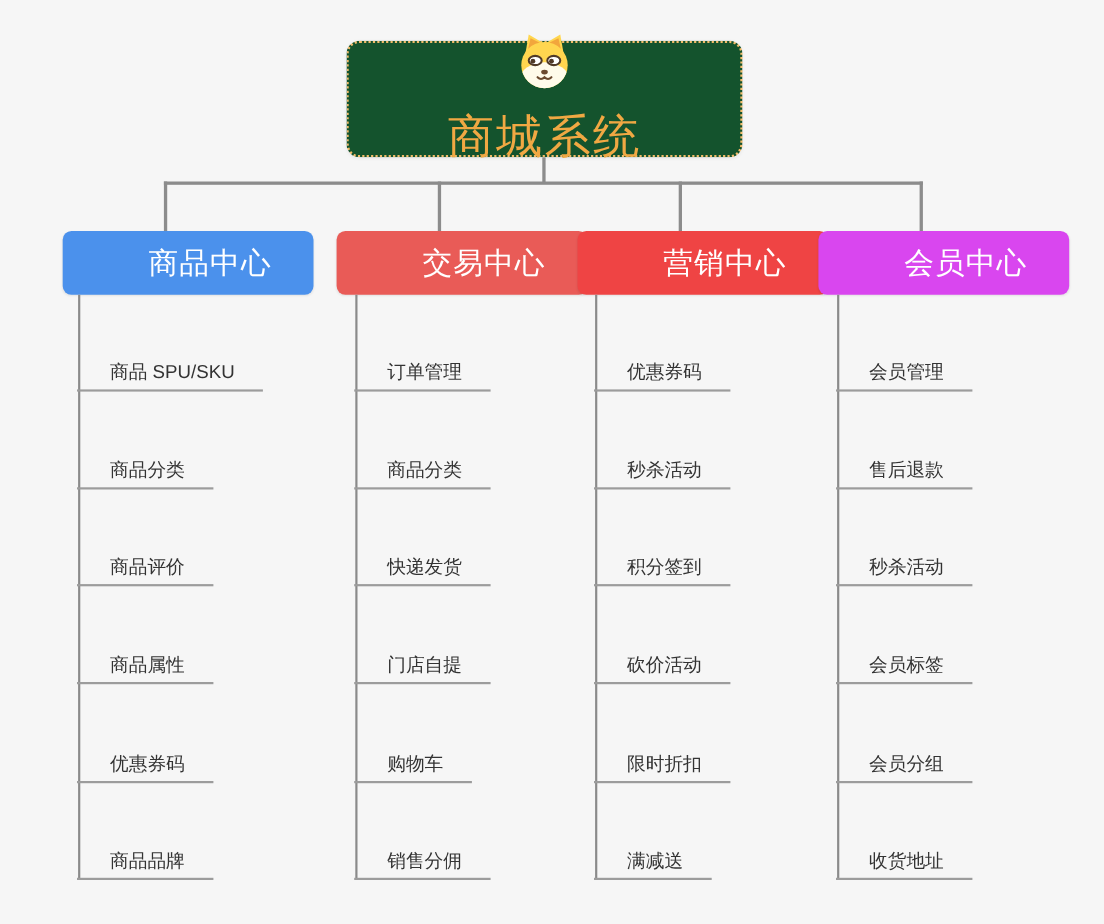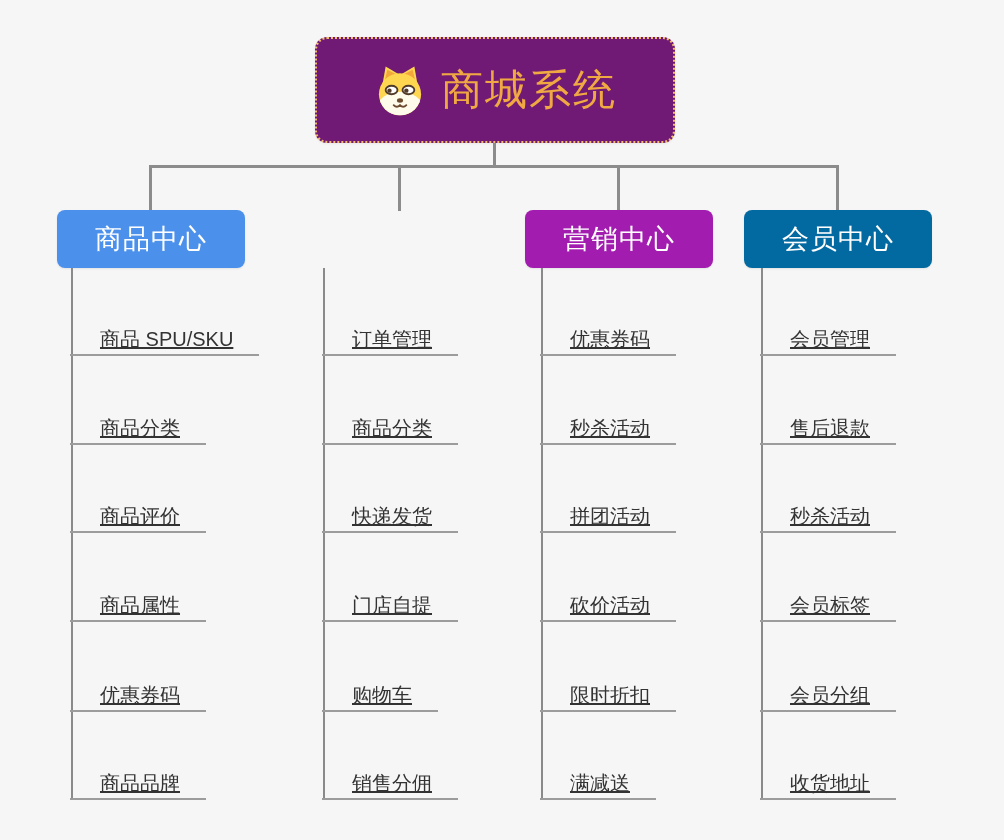--- a/index.html
+++ b/index.html
@@ -48,53 +48,53 @@
     top:210px;
     width:188px;height:58px;
     border-radius:8px;
     color:#FFFFFF;
     font-size:27px;
     text-align:center;
     line-height:58px;
     letter-spacing:1px;
     box-shadow:0 1px 2px rgba(0,0,0,0.08);
     white-space:nowrap;
+    padding-left:40px;
   }
   .branch.b1{left:57px}.branch.b2{left:306px}.branch.b3{left:525px}.branch.b4{left:744px}
   
   .col{position:absolute;top:0;width:0;}
   .col.c1{left:70px}.col.c2{left:322px}.col.c3{left:540px}.col.c4{left:760px}
   .vline{
     position:absolute;
     left:1px;top:268px;
     width:2px;height:532px;
     background:#8A8A8A;
   }
   .leaf{
     position:absolute;
     left:0;
     box-sizing:border-box;
     height:40px;
     line-height:46px;
     padding:0 26px 0 30px;
     border-bottom:2px solid #9C9C9C;
-    font-size:20px;
+    font-size:17px;
     color:#333333;
     white-space:nowrap;
-    text-decoration:underline;
   }
   .leaf.r1{top:316px}.leaf.r2{top:405px}.leaf.r3{top:493px}
   .leaf.r4{top:582px}.leaf.r5{top:672px}.leaf.r6{top:760px}
 </style>
 </head>
 <body>
 
 <div class="canvas">
 
-  <div class="root-node" style="border-color: rgb(243, 188, 107); background: #701a75;">
+  <div class="root-node" style="border-color: rgb(243, 188, 107); background: #14532d; flex-direction: column;">
     <span style="display:inline-flex">
       <svg viewBox="0 0 64 64" width="54" height="54">
         <defs>
             <clipPath id="headclip">
               <circle cx="32" cy="37" r="25"></circle>
             </clipPath>
           </defs>
         <path d="M11 27 L15 4 L30 13 Z" fill="#FFD64F"></path>
         <path d="M14 21 L17 8 L27 13 Z" fill="#F2A63C"></path>
         <path d="M53 27 L49 4 L34 13 Z" fill="#FFD64F"></path>
@@ -113,22 +113,23 @@
   </div>
 
   <div class="cline root-stub"></div>
   <div class="cline trunk-h"></div>
   <div class="cline drop d1"></div>
   <div class="cline drop d2"></div>
   <div class="cline drop d3"></div>
   <div class="cline drop d4"></div>
 
   <div class="branch b1" style="background: rgb(75, 145, 236);">商品中心</div>
-  <div class="branch b3" style="background: #a21caf; text-align: center;">营销中心</div>
-  <div class="branch b4" style="background: #0369a1; font-family: Liberation Serif, serif;">会员中心</div>
+  <div class="branch b2" style="background: rgb(233, 91, 87);">交易中心</div>
+  <div class="branch b3" style="background: #ef4444; text-align: center;">营销中心</div>
+  <div class="branch b4" style="background: #d946ef; font-family: Liberation Serif, serif;">会员中心</div>
 
   <div class="col c1">
     <div class="vline"></div>
     <div class="leaf r1">商品 SPU/SKU</div>
     <div class="leaf r2">商品分类</div>
     <div class="leaf r3">商品评价</div>
     <div class="leaf r4">商品属性</div>
     <div class="leaf r5">优惠券码</div>
     <div class="leaf r6">商品品牌</div>
   </div>
@@ -140,21 +141,21 @@
     <div class="leaf r3">快递发货</div>
     <div class="leaf r4">门店自提</div>
     <div class="leaf r5">购物车</div>
     <div class="leaf r6">销售分佣</div>
   </div>
 
   <div class="col c3">
     <div class="vline"></div>
     <div class="leaf r1">优惠券码</div>
     <div class="leaf r2">秒杀活动</div>
-    <div class="leaf r3">拼团活动</div>
+    <div class="leaf r3">积分签到</div>
     <div class="leaf r4">砍价活动</div>
     <div class="leaf r5">限时折扣</div>
     <div class="leaf r6">满减送</div>
   </div>
 
   <div class="col c4">
     <div class="vline"></div>
     <div class="leaf r1">会员管理</div>
     <div class="leaf r2">售后退款</div>
     <div class="leaf r3">秒杀活动</div>

